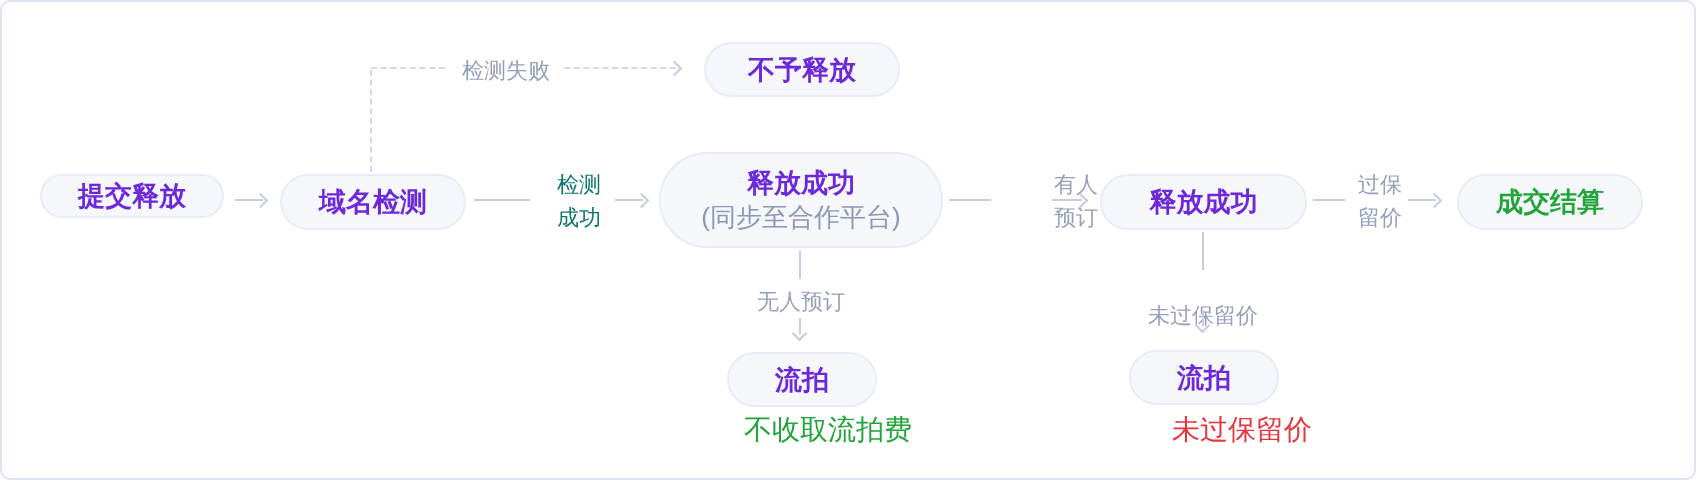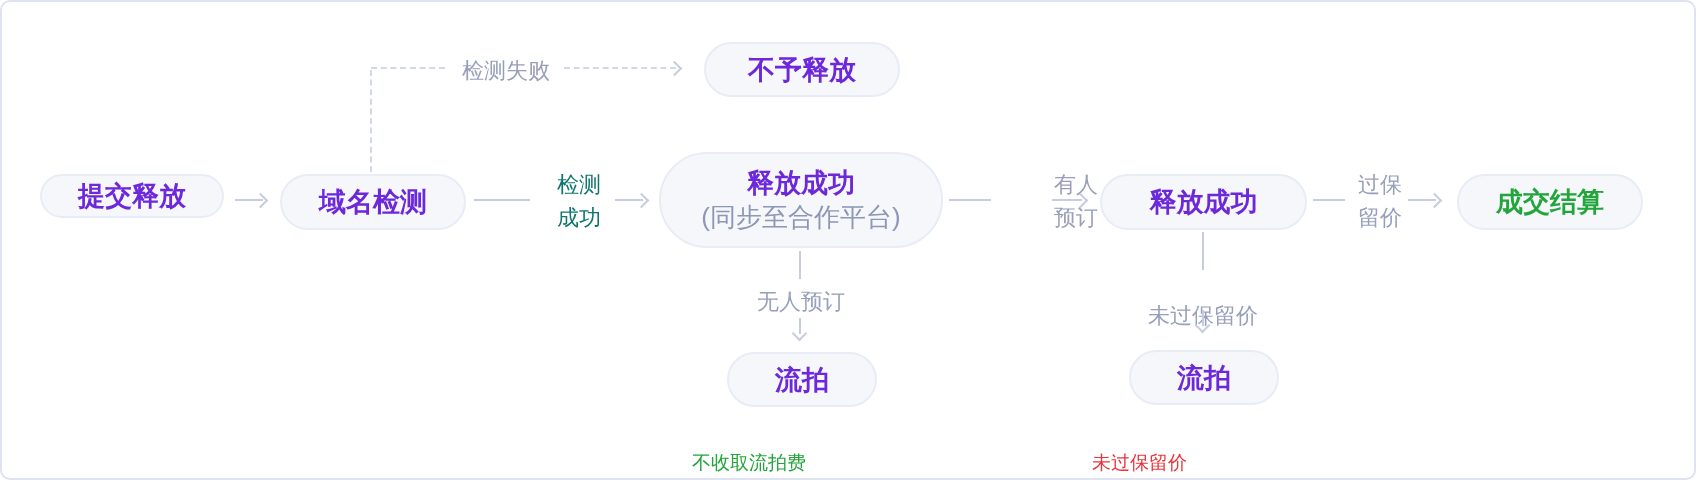--- a/index.html
+++ b/index.html
@@ -53,22 +53,22 @@
   .edge-label {
     position: absolute;
     font-size: 22px; line-height: 33px;
     color: #979fba; text-align: center;
     white-space: pre-line;
   }
   .edge-label.green { color: #0f766e; }
   
   .caption {
     position: absolute;
-    font-size: 19px; line-height: 30px;
-    text-align: left; white-space: nowrap; margin-top: 33px;
+    font-size: 28px; line-height: 30px;
+    text-align: right; white-space: nowrap;
   }
   .caption.green { color: #23a53c; }
   .caption.red { color: #e5353b; }
 </style>
 </head>
 <body>
 
 <div class="card">
 
   <div class="node" style="left:38px; top:172px; width:184px; height:44px;">

